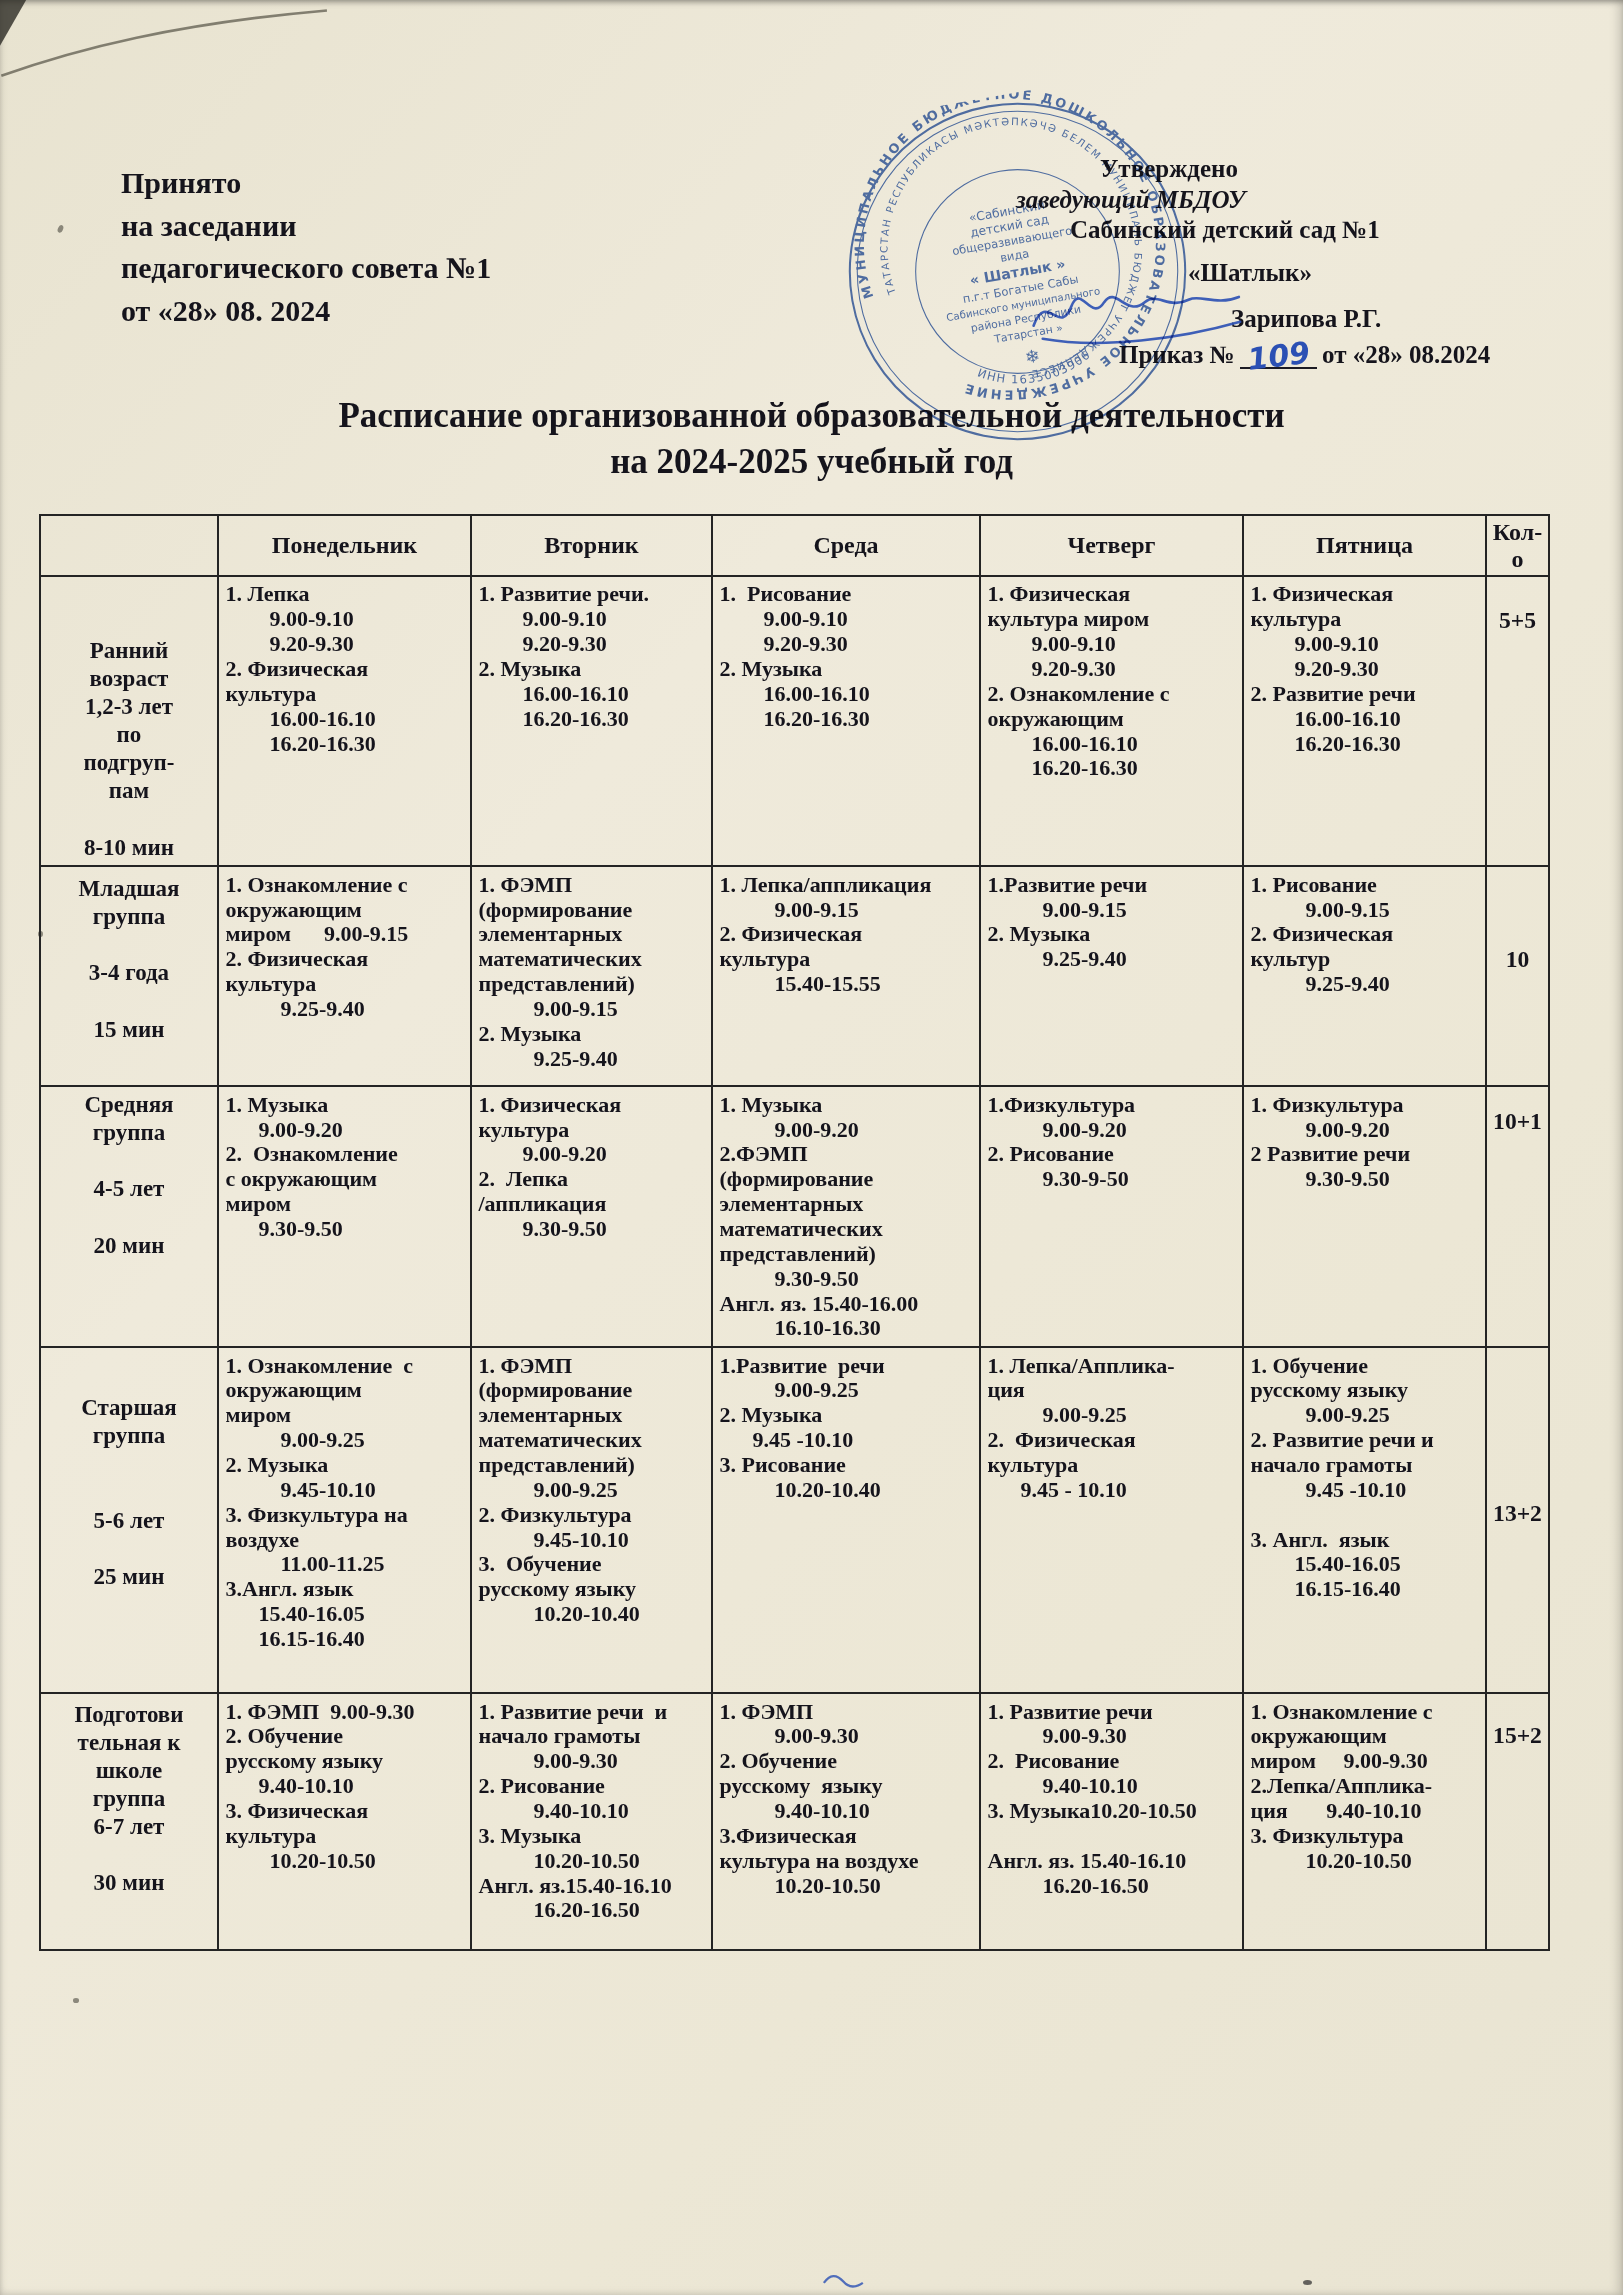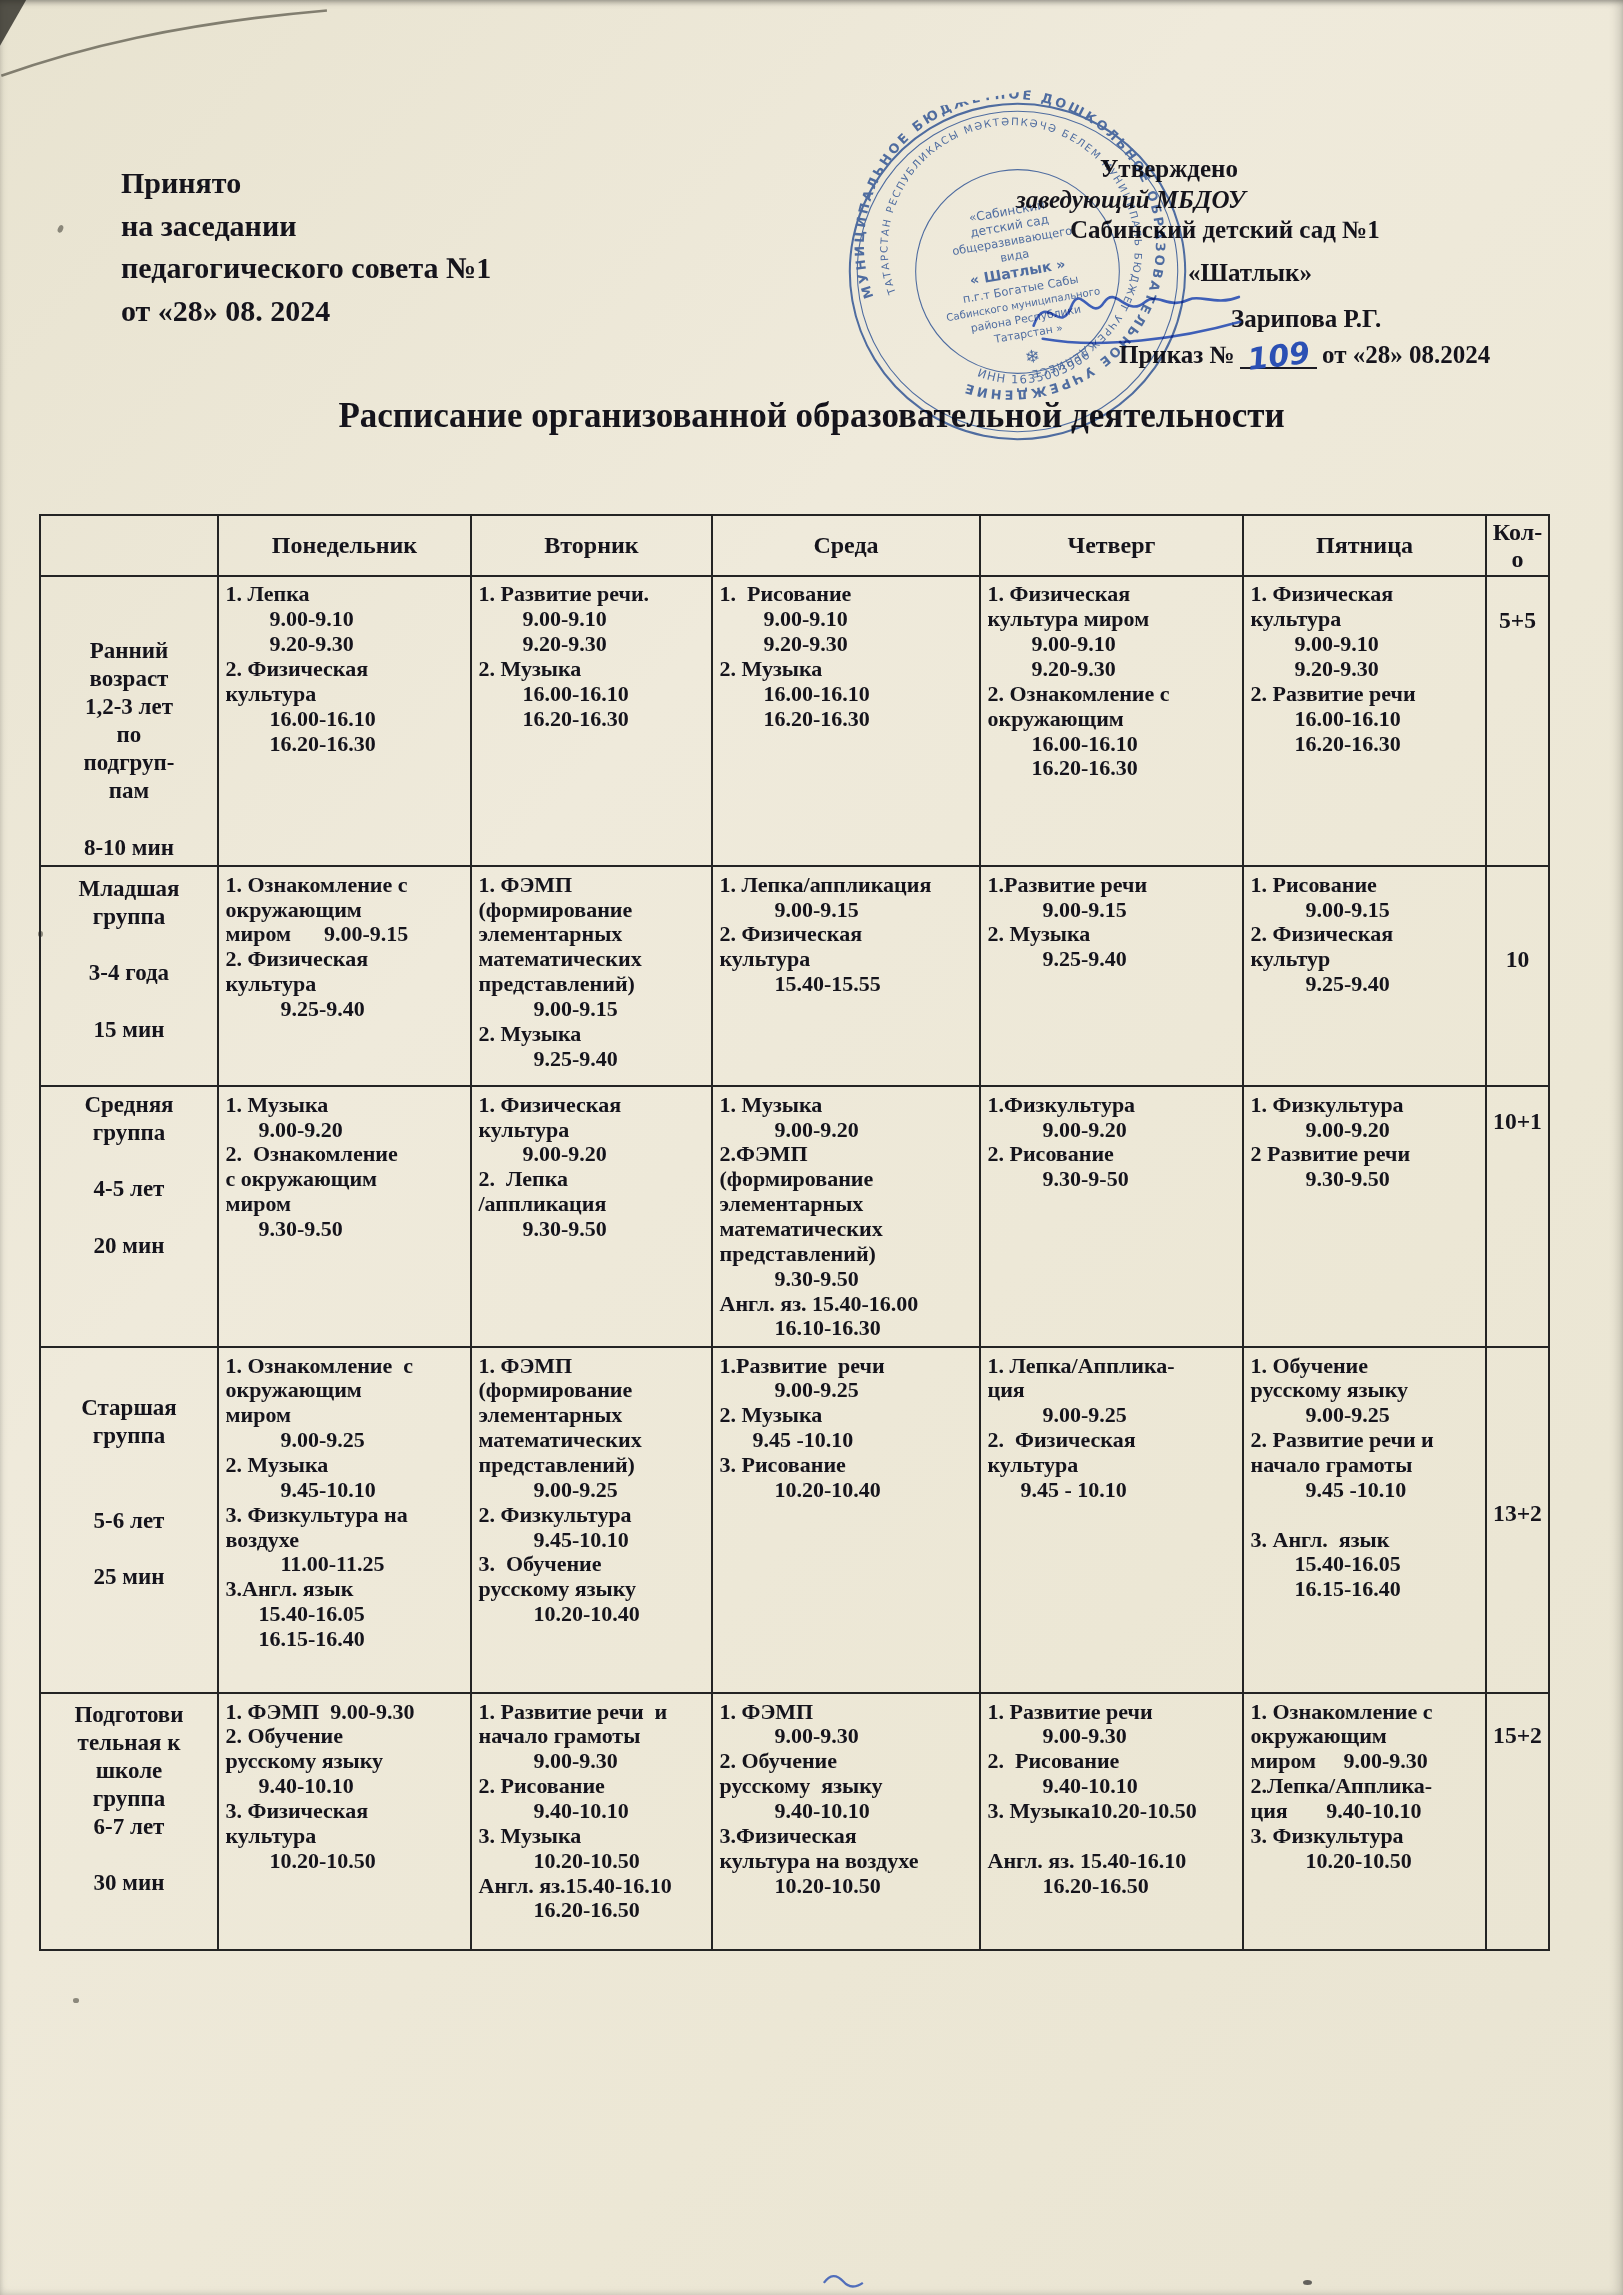--- a/index.html
+++ b/index.html
@@ -180,20 +180,21 @@
         <text x="260" y="396" font-size="26">❄</text>
       </g>
       <text font-size="17" letter-spacing="2" fill="#2e58ac" font-family="DejaVu Sans, sans-serif" text-anchor="middle">
         <textPath href="#arcINN" startOffset="50%">ИНН  1635003906</textPath>
       </text>
     </svg>
   </div>
 
   <div class="title">
     <div>Расписание организованной образовательной деятельности</div>
+    <div>на 2024-2025 учебный год</div>
   </div>
 
   <table class="sched">
     <colgroup>
       <col style="width:178px">
         <col style="width:253px">
         <col style="width:241px">
       <col style="width:268px">
         <col style="width:263px">
         <col style="width:243px">

